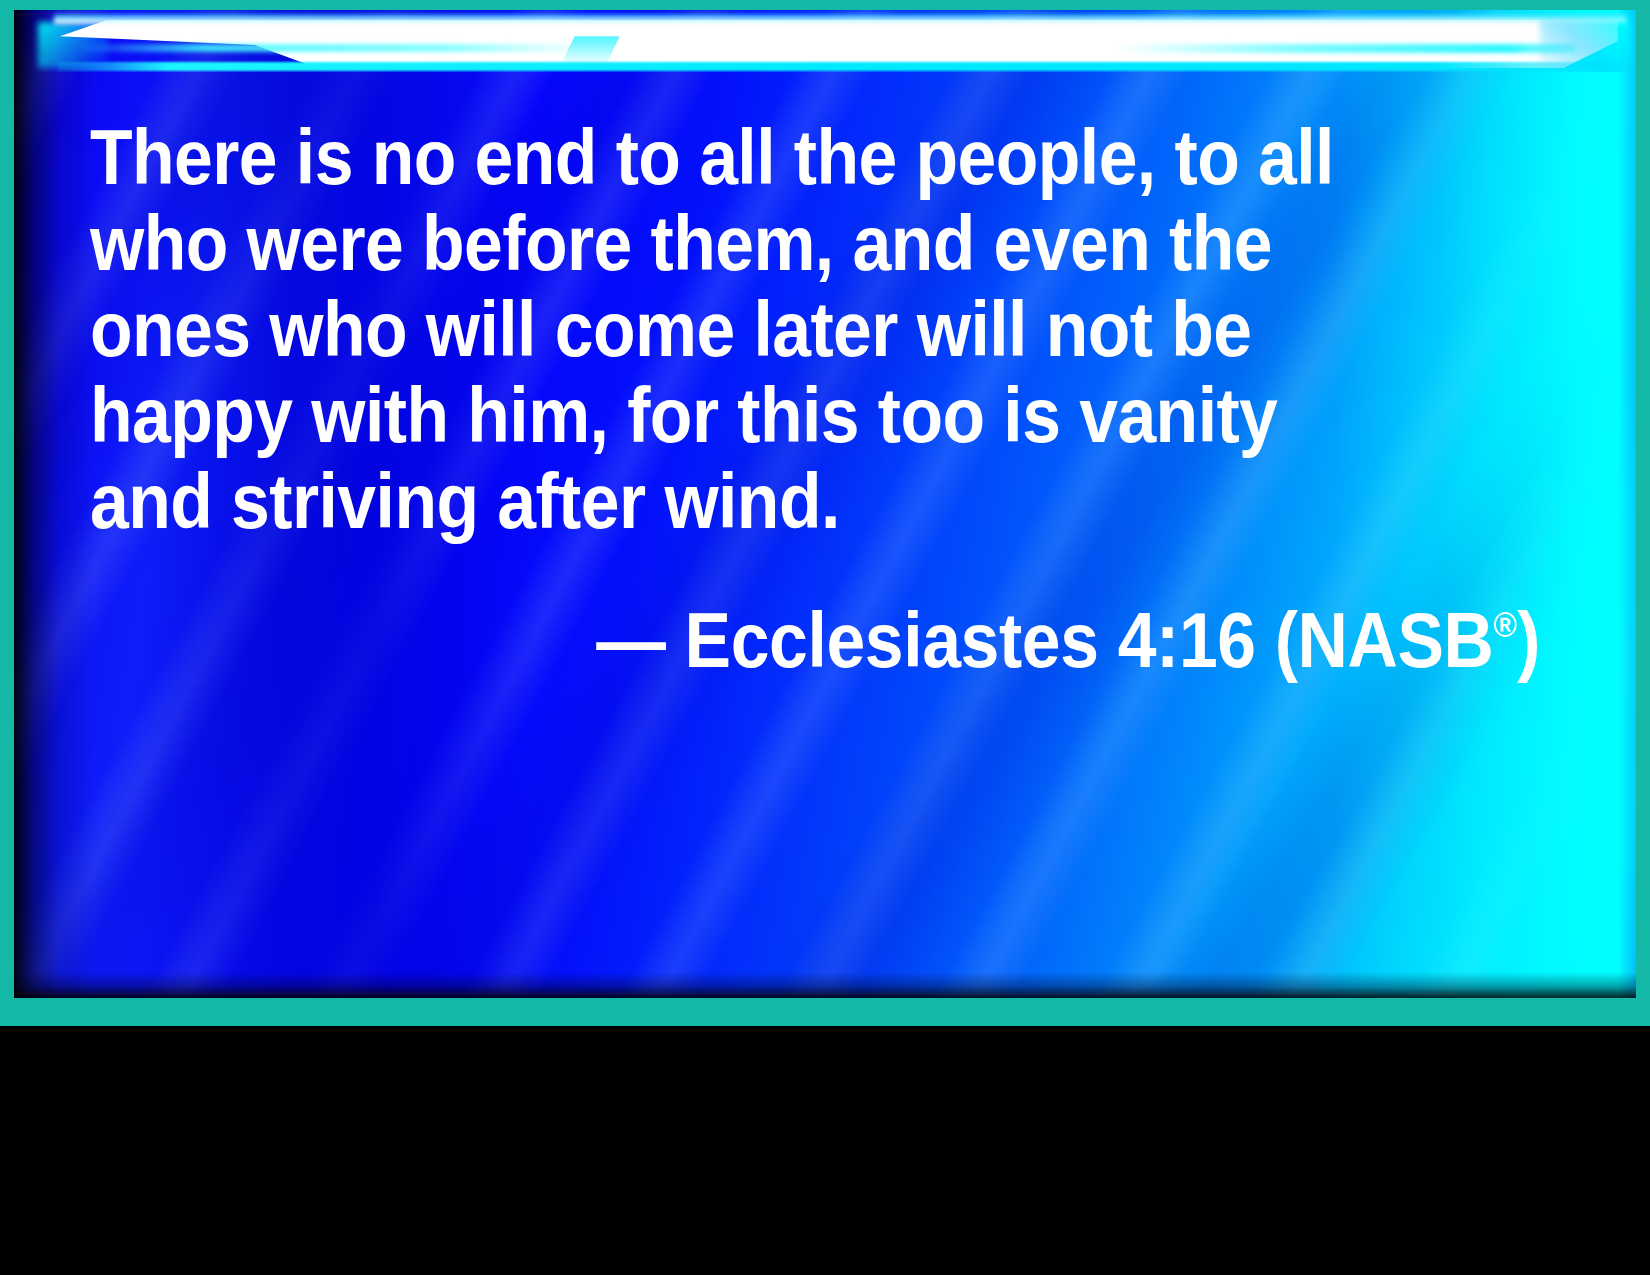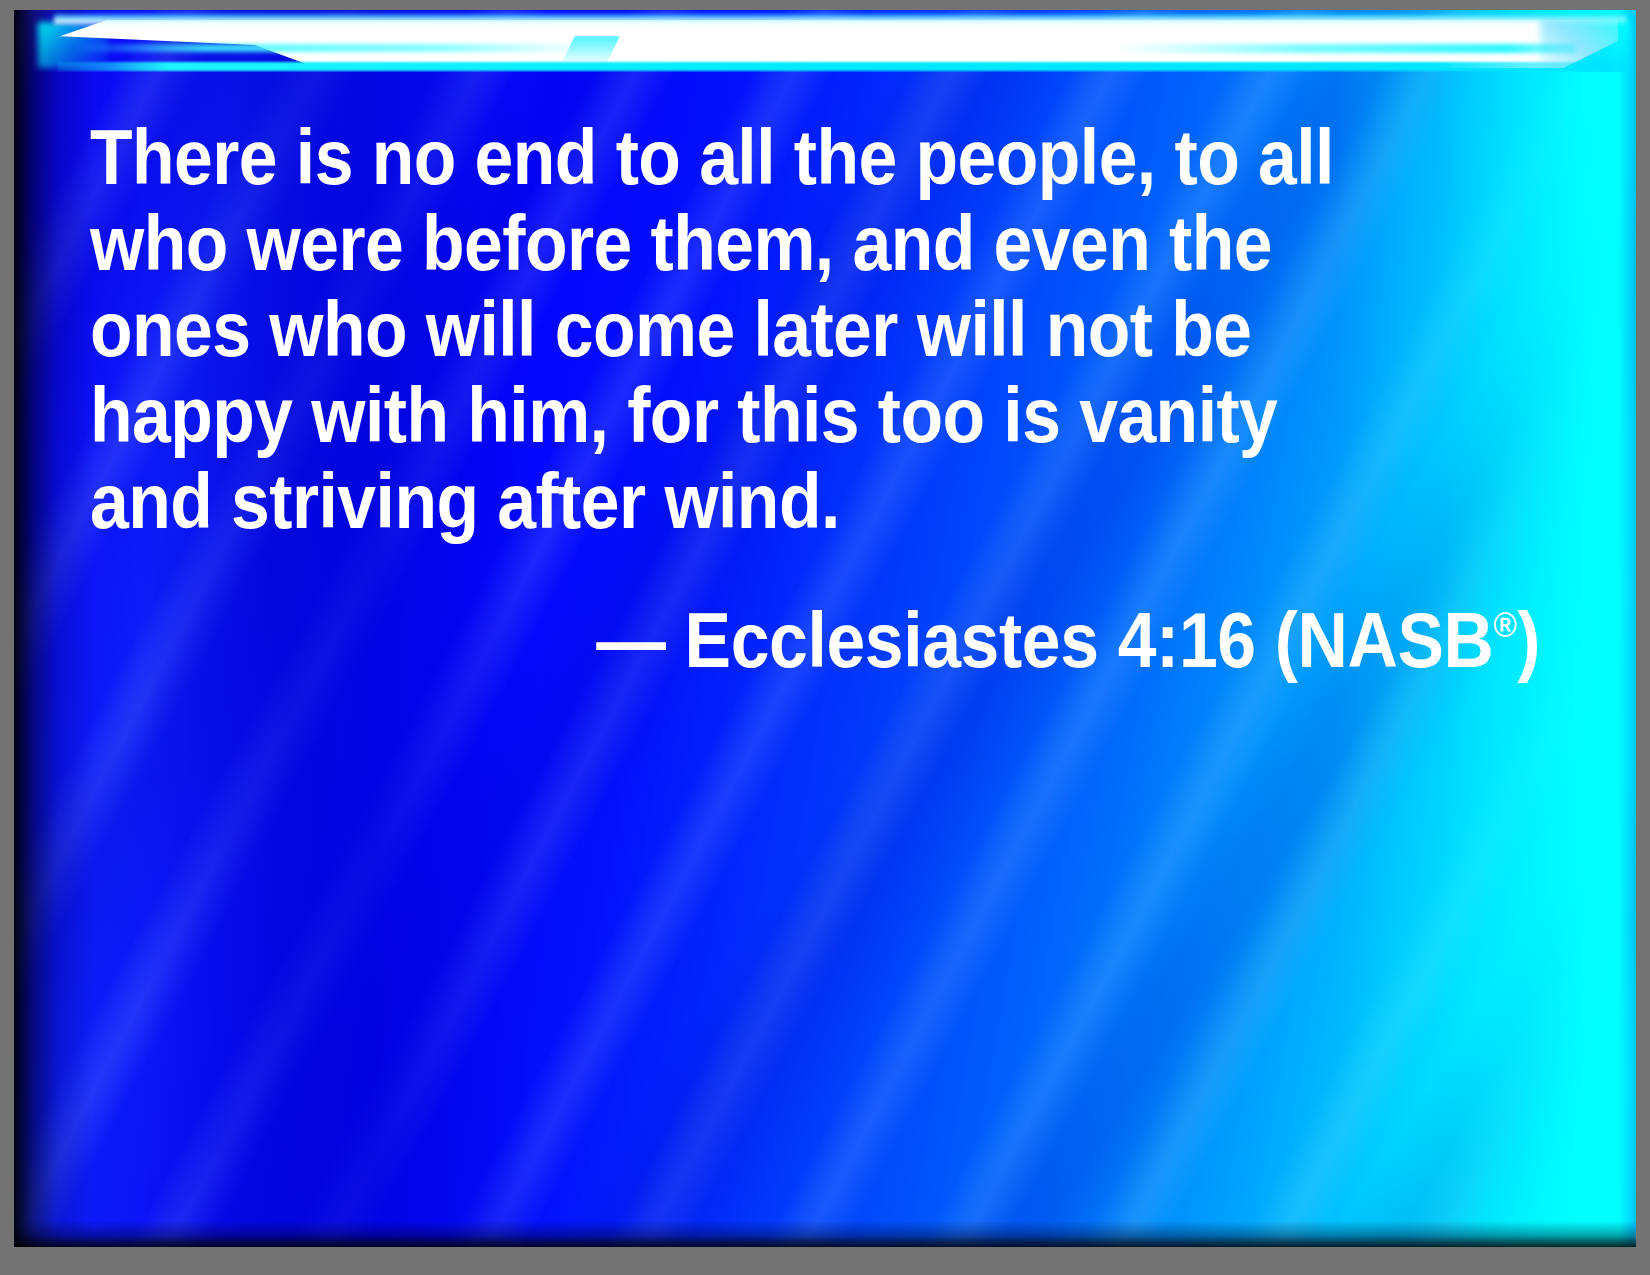--- a/index.html
+++ b/index.html
@@ -5,22 +5,22 @@
 <style>
   html, body {
     margin: 0;
     padding: 0;
     background: #000000;
   }
 
   #slide {
     position: relative;
     width: 1650px;
-    height: 1275px;
-    background: #737373;
+    height: 1026px;
+    background: #14b8a6;
     overflow: hidden;
     font-family: "Liberation Sans", "DejaVu Sans", sans-serif;
   }
 
   
   #canvas {
     position: absolute;
     left: 14px;
     top: 10px;
     right: 14px;

